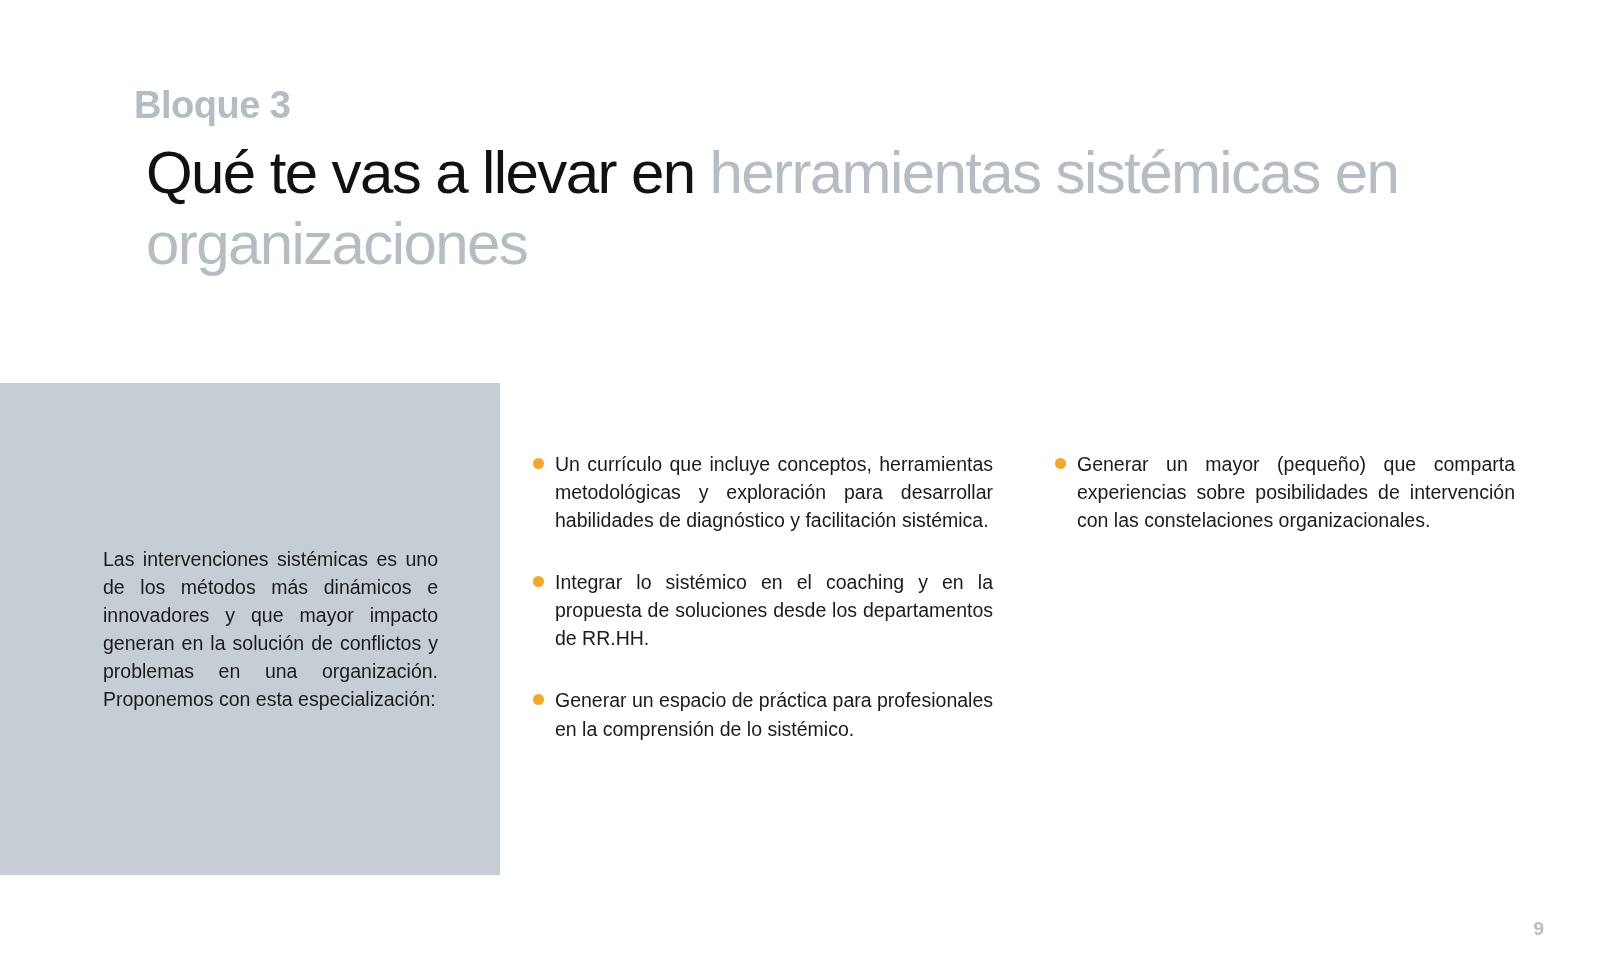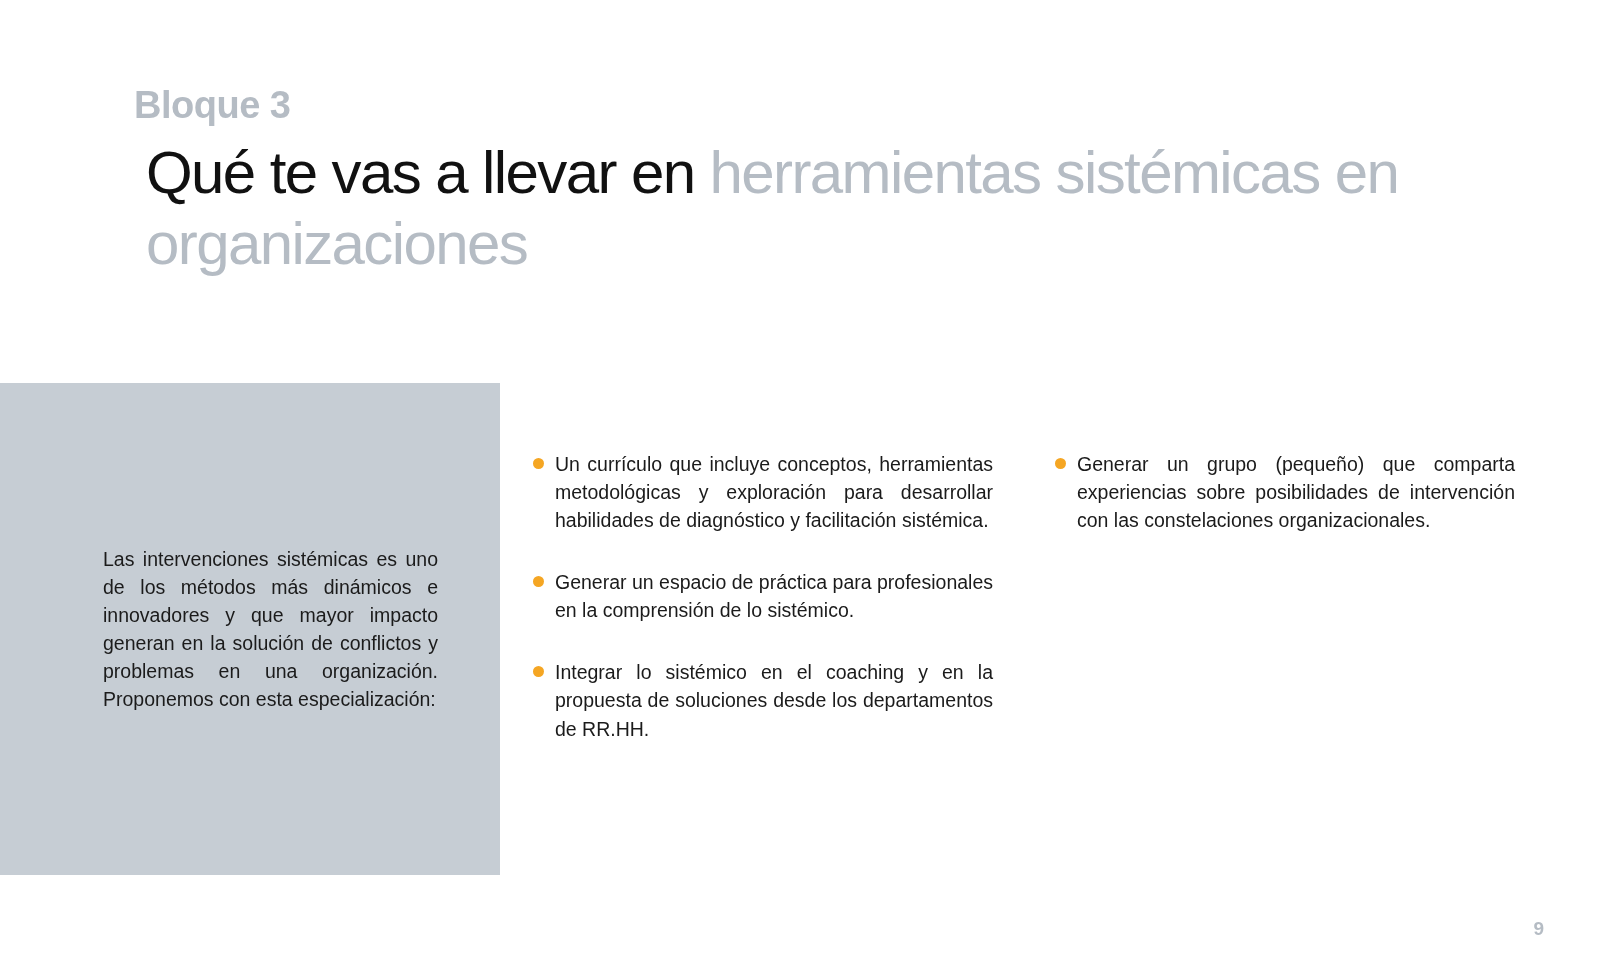--- a/index.html
+++ b/index.html
@@ -136,32 +136,32 @@
 
   <div class="columns">
 
     <div class="col">
       <div class="bullet-item">
         <span class="bullet-dot"></span>
         <p class="bullet-text">Un currículo que incluye conceptos, herramientas metodológicas y exploración para desarrollar habilidades de diagnóstico y facilitación sistémica.</p>
       </div>
       <div class="bullet-item">
         <span class="bullet-dot"></span>
-        <p class="bullet-text">Generar un espacio de práctica para profesionales en la comprensión de lo sistémico.</p>
+        <p class="bullet-text">Integrar lo sistémico en el coaching y en la propuesta de soluciones desde los departamentos de RR.HH.</p>
       </div>
       <div class="bullet-item">
         <span class="bullet-dot"></span>
-        <p class="bullet-text">Integrar lo sistémico en el coaching y en la propuesta de soluciones desde los departamentos de RR.HH.</p>
+        <p class="bullet-text">Generar un espacio de práctica para profesionales en la comprensión de lo sistémico.</p>
       </div>
     </div>
 
     <div class="col">
       <div class="bullet-item">
         <span class="bullet-dot"></span>
-        <p class="bullet-text">Generar un grupo (pequeño) que comparta experiencias sobre posibilidades de intervención con las constelaciones organizacionales.</p>
+        <p class="bullet-text">Generar un mayor (pequeño) que comparta experiencias sobre posibilidades de intervención con las constelaciones organizacionales.</p>
       </div>
     </div>
 
   </div>
 
   <div class="page-number">9</div>
 
 </div>
 
 </body></html>

